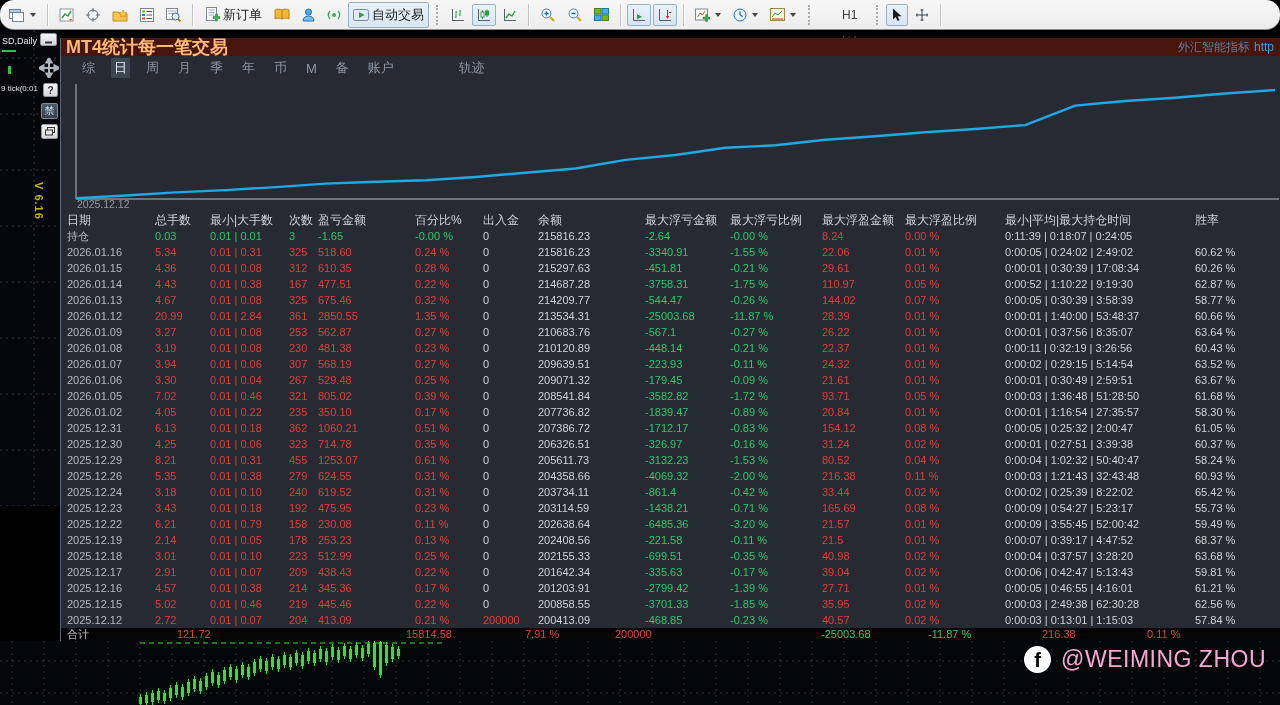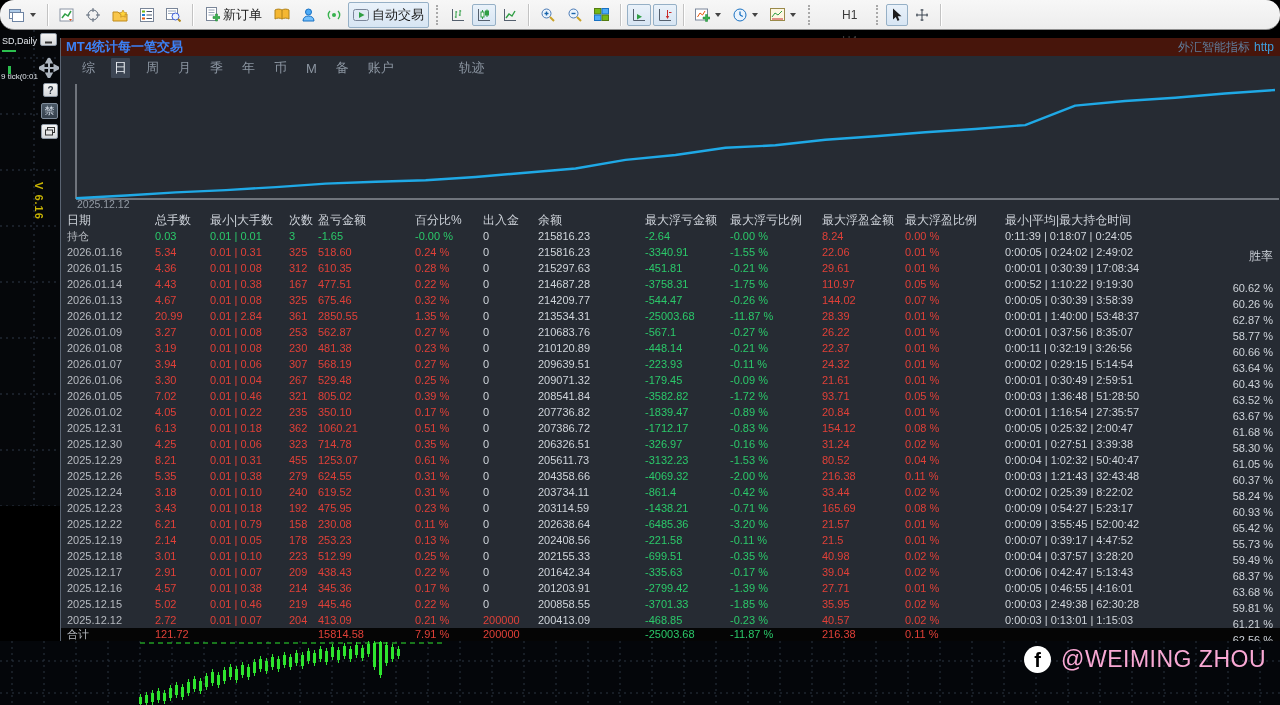--- a/index.html
+++ b/index.html
@@ -15,49 +15,49 @@
   .sep{width:1px;height:22px;background:#c3c3c3;margin:0 4px;box-shadow:1px 0 0 #fff;}
   .grip{width:3px;height:20px;border-left:2px dotted #a9a9a9;margin:0 5px;}
   .caret{width:0;height:0;border-left:3.5px solid transparent;border-right:3.5px solid transparent;border-top:4px solid #444;margin-left:2px;}
   .tfgroup{display:inline-flex;align-items:center;gap:4px;margin-left:12px;flex-direction:column;}
   .tf{font-size:12px;color:#3c3c3c;padding:3px 7px;border:1px solid transparent;border-radius:2px;}
   .tf.pressed{border-color:#96b0c6;background:linear-gradient(#eef5fc,#dbe8f5);color:#111;}
 
   
   .left-strip{position:absolute;left:0;top:30px;width:60px;height:476px;background:#05070a;overflow:hidden;}
   .symbol-label{position:absolute;left:2px;top:6px;font-size:9px;color:#e3e7ec;white-space:nowrap;}
-  .tick-label{position:absolute;left:1px;top:42px;font-size:8px;color:#dfe4ea;white-space:nowrap;}
+  .tick-label{position:absolute;left:1px;top:54px;font-size:8px;color:#dfe4ea;white-space:nowrap;}
   .mini-btn{position:absolute;display:flex;align-items:center;justify-content:center;
     background:linear-gradient(#f4f4f4,#d5d8dc);border:1px solid #8e98a4;border-radius:2px;color:#2c3540;}
   .version-label{position:absolute;left:33px;top:152px;writing-mode:vertical-rl;font-size:11px;font-weight:bold;color:#c9b404;letter-spacing:1px;}
 
   
   .panel{position:absolute;left:60px;top:38px;width:1220px;height:603px;background:#262b33;border-left:1px solid #5a6472;}
   .titlebar{height:18px;background:#47150b;display:flex;align-items:center;justify-content:space-between;padding:0 6px 0 5px;}
-  .title-text{font-size:13px;font-weight:bold;color:#3b82f6;}
+  .title-text{font-size:18px;font-weight:bold;color:#fdba74;}
   .title-right{font-size:12px;color:#5f7d9c;}
   .title-right .link{color:#3da0e0;margin-left:4px;}
   .tabs{height:24px;display:flex;align-items:center;gap:13px;padding-left:18px;}
   .tab{font-size:13px;color:#8b95a1;padding:1px 3px;}
   .tab.active{background:#3d4654;color:#eef2f6;border-radius:1px;}
   .tab.gap{margin-left:46px;}
   .equity-chart{position:relative;height:132px;}
   .start-label{position:absolute;left:16px;top:118px;font-size:10.5px;color:#939aa4;}
 
   
   .tablewrap{height:429px;}
   .trow{display:grid;grid-template-columns:88px 55px 83px 25px 97px 68px 55px 107px 85px 92px 83px 100px 190px 92px;
     height:16px;line-height:16px;font-size:11px;}
   .cell{padding-left:6px;white-space:nowrap;overflow:hidden;}
   .cell.c3{padding-left:2px;}
-  .cell.c13{text-align:right;padding-right:8px;overflow:visible;margin-top:36px;}
+  .cell.c13{padding-right:28px;overflow:visible;}
   .thead .cell{font-size:12px;color:#cdd2d9;overflow:visible;}
   .v-red{color:var(--red,#e04038);} .v-green{color:var(--green,#2bc96a);}
   .v-light{color:var(--light,#cfd4da);} .v-date{color:var(--date,#b6bac0);} .v-time{color:var(--time,#cfd4da);}
-  .trow.total{height:13px;line-height:13px;background:#050505;}
+  .trow.total{height:13px;line-height:13px;background:#050505;gap:22px;}
 
   
   .bottom-strip{position:absolute;left:0;top:641px;width:1280px;height:64px;background:#04060a;overflow:hidden;}
   .watermark{position:absolute;right:14px;top:5px;display:flex;align-items:center;gap:10px;}
   .fb{width:27px;height:27px;border-radius:50%;background:#fff;color:#000;font-weight:bold;font-size:20px;
     display:flex;align-items:flex-end;justify-content:center;line-height:25px;}
   .handle{font-size:23px;color:#f9a8d4;letter-spacing:0.5px;}
 </style>
 </head>
 <body>

